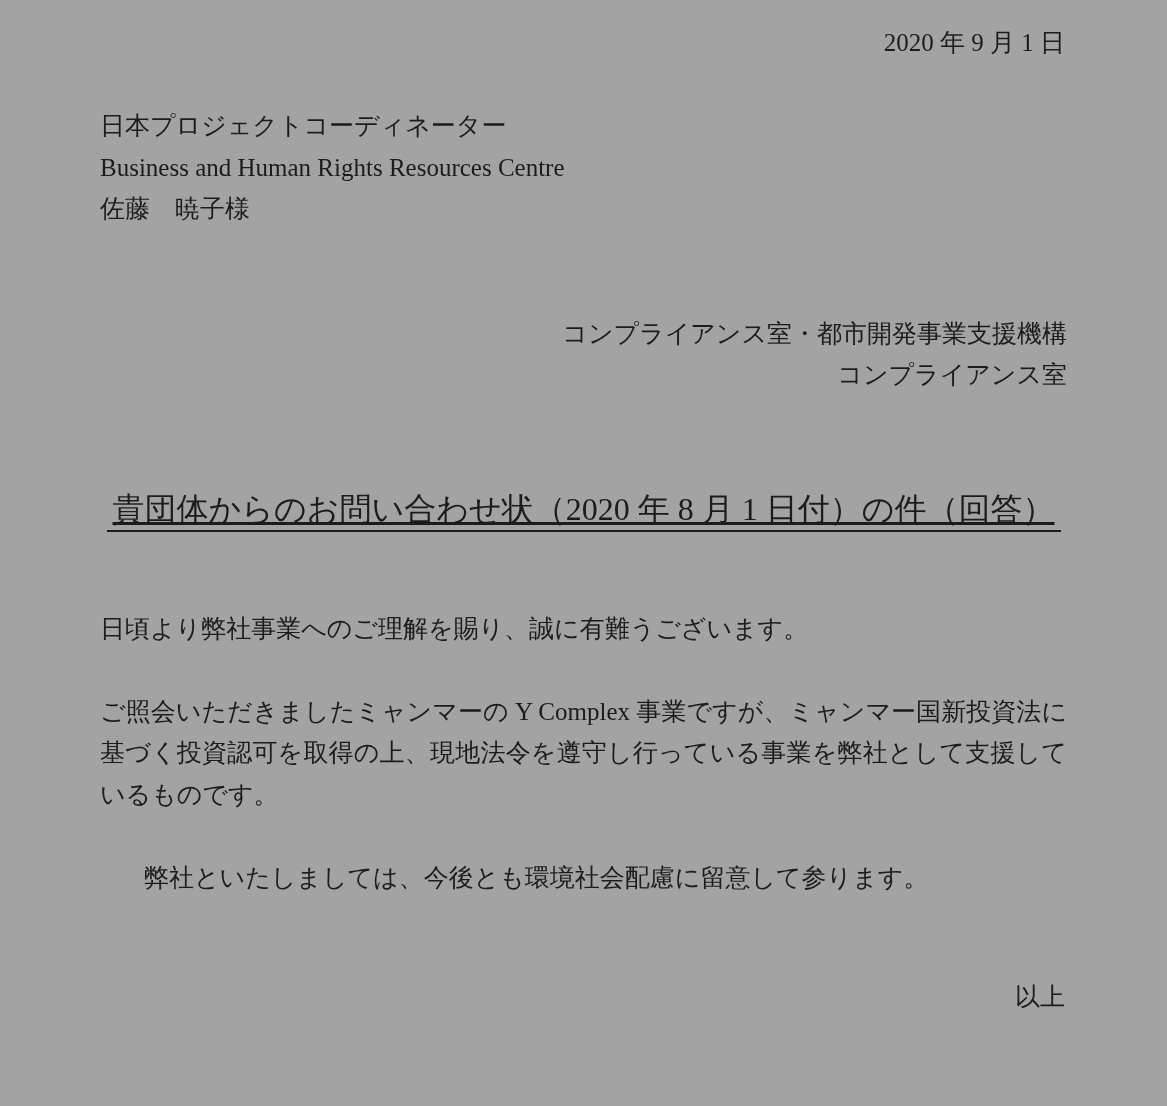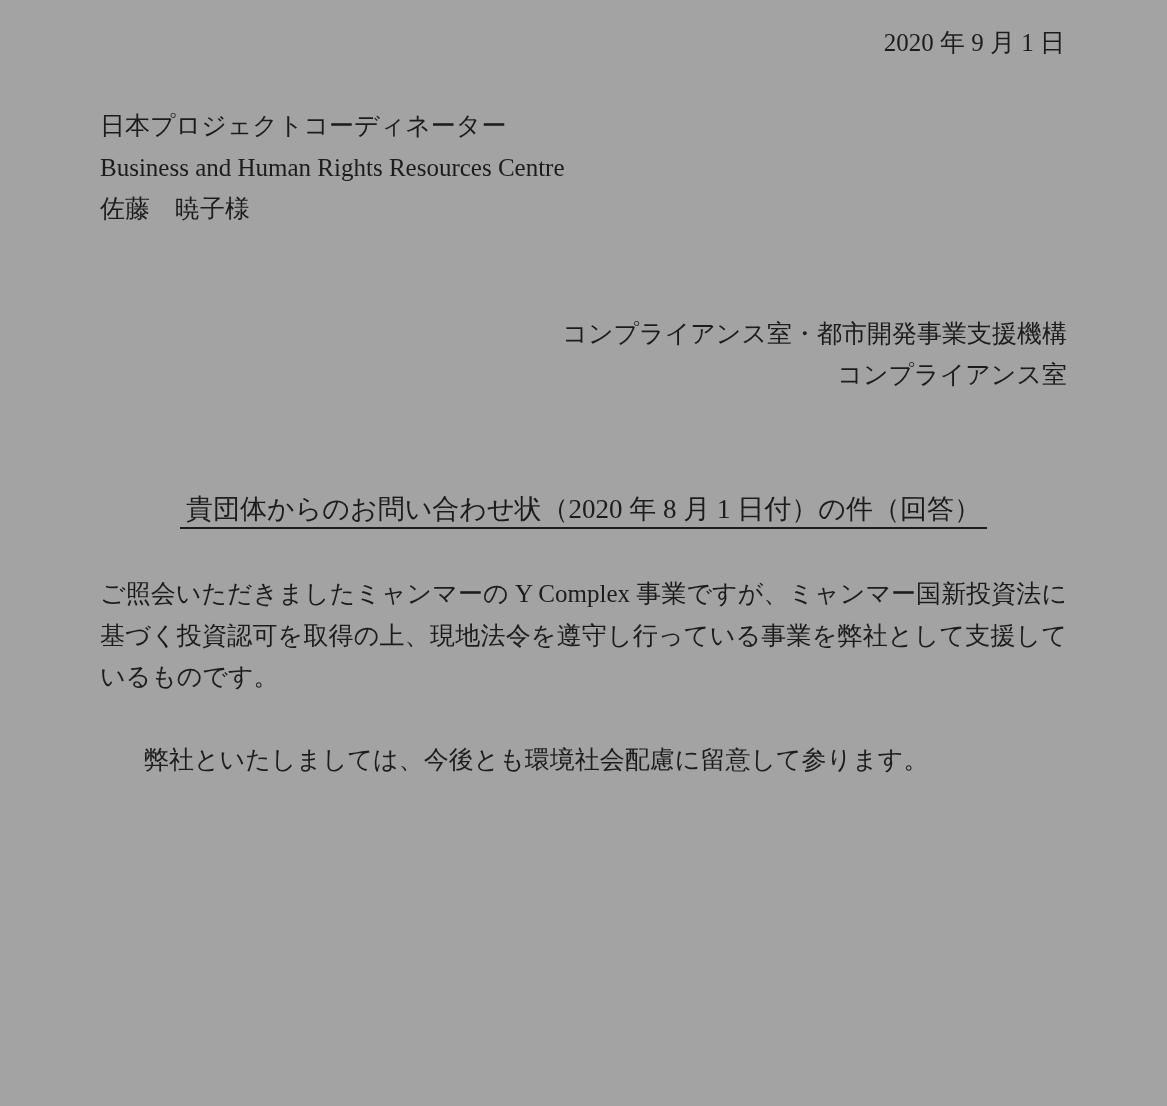--- a/index.html
+++ b/index.html
@@ -30,22 +30,23 @@
   .recipient-line {
     white-space: pre;
   }
   .sender-block {
     margin-top: 83px;
     text-align: right;
   }
   .subject-line {
     margin-top: 90px;
     text-align: center;
-    font-size: 27px;
+    font-size: 32px;
     line-height: 46px;
+    text-decoration: underline;
   }
   .subject-underline {
     border-bottom: 2.5px solid #1c1c1c;
     padding: 0 6px 3px 6px;
   }
   .para-1 {
     margin-top: 76px;
   }
   .para-2 {
     margin-top: 41.5px;
@@ -77,19 +78,21 @@
 
   <div class="sender-block">
     <div>コンプライアンス室・都市開発事業支援機構</div>
     <div>コンプライアンス室</div>
   </div>
 
   <div class="subject-line">
     <span class="subject-underline">貴団体からのお問い合わせ状（2020 年 8 月 1 日付）の件（回答）</span>
   </div>
 
+  <div class="para-1">日頃より弊社事業へのご理解を賜り、誠に有難うございます。</div>
 
   <div class="para-2">ご照会いただきましたミャンマーの Y Complex 事業ですが、ミャンマー国新投資法に基づく投資認可を取得の上、現地法令を遵守し行っている事業を弊社として支援しているものです。</div>
 
   <div class="para-3">弊社といたしましては、今後とも環境社会配慮に留意して参ります。</div>
 
+  <div class="closing-line">以上</div>
 
 </div>
 
 </body></html>

